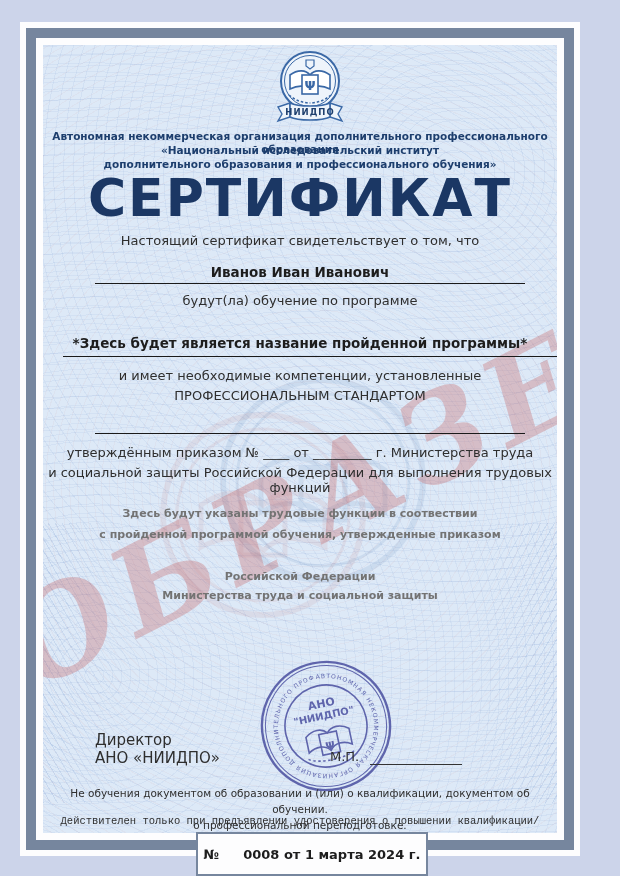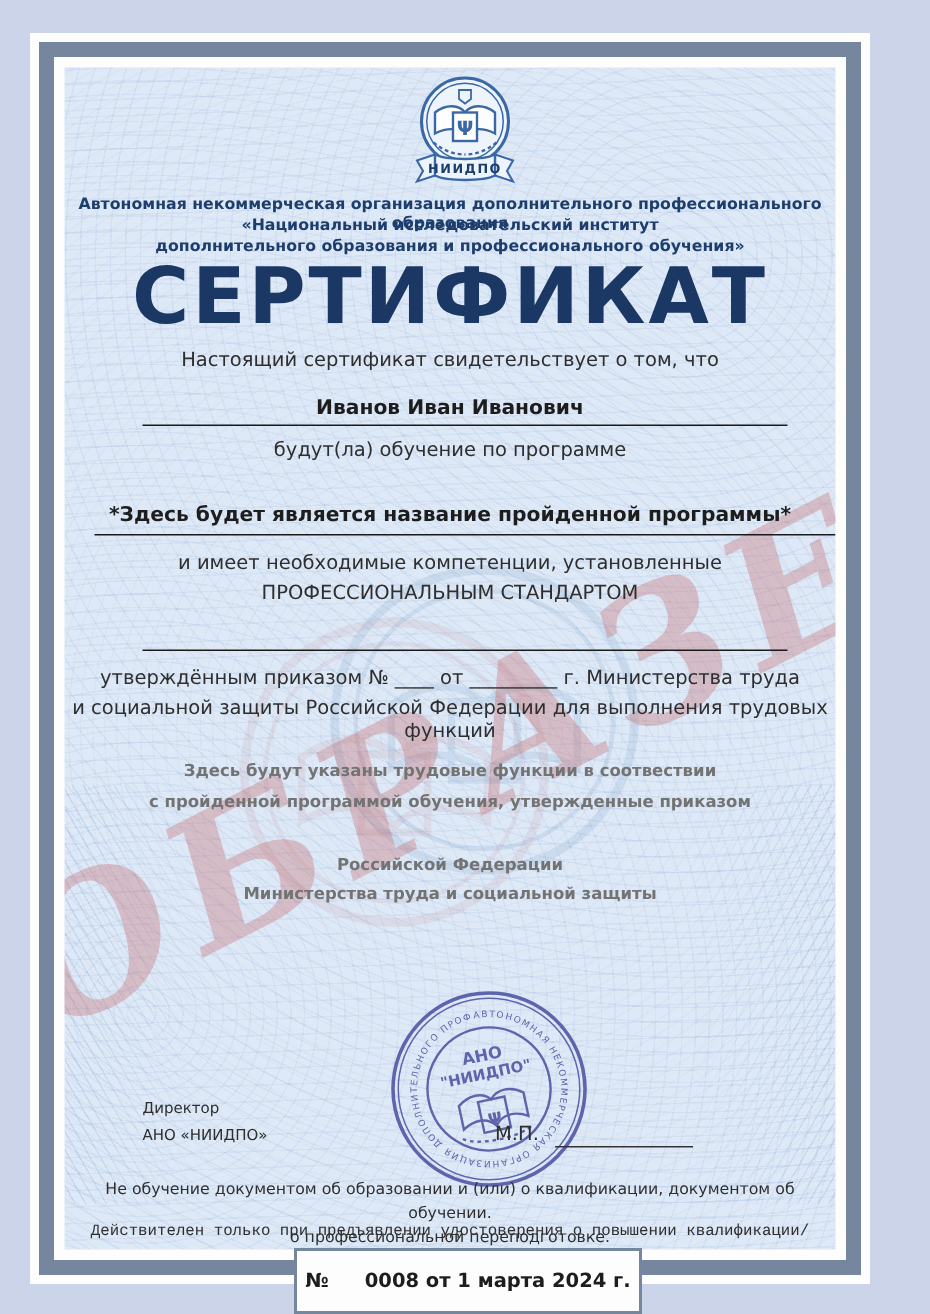--- a/index.html
+++ b/index.html
@@ -29,21 +29,21 @@
     font-size:120px;letter-spacing:10px;color:rgba(197,90,90,0.30);white-space:nowrap;z-index:2;
   }
   .content{position:absolute;inset:0;z-index:3;}
   .abs{position:absolute;left:0;right:0;text-align:center;}
   .org-text{font-size:10.5px;font-weight:bold;color:#1d3e6d;line-height:13px;}
   .title{font-size:52px;font-weight:bold;color:#1b3764;letter-spacing:2px;line-height:56px;}
   .body-text{font-size:13px;color:#2e2e2e;}
   .bold-line{font-size:13.5px;font-weight:bold;color:#1d1d1d;}
   .rule{position:absolute;border-top:1.5px solid #1a1a1a;height:0;}
   .fn-block{font-size:11px;font-weight:bold;color:#737373;line-height:21px;}
-  .director{position:absolute;left:52px;top:686px;font-size:10px;color:#2e2e2e;line-height:18px;text-align:left;}
+  .director{position:absolute;left:52px;top:686px;font-size:15px;color:#2e2e2e;line-height:18px;text-align:left;}
   .mp{position:absolute;left:287px;top:704px;font-size:13px;color:#2e2e2e;}
   .sig-line{position:absolute;left:327px;top:719px;width:92px;border-top:1.5px solid #333;}
   .footer-text{font-size:10.5px;color:#2e2e2e;line-height:15.5px;}
   .num-box{
     position:absolute;left:196px;top:832px;width:228px;height:40px;z-index:5;
     background:#fdfdfe;border:2px solid #76869e;display:flex;align-items:center;justify-content:center;gap:24px;
     font-size:13px;font-weight:bold;color:#1d1d1d;
   }
   .stamp{position:absolute;left:216px;top:614px;opacity:0.85;}
 </style>
@@ -142,21 +142,21 @@
           </g>
         </svg>
 
         <div class="director">
           <div>Директор</div>
           <div>АНО «НИИДПО»</div>
         </div>
         <div class="mp">М.П.</div>
         <div class="sig-line"></div>
 
-        <div class="abs footer-text" style="top:741px;">Не обучение документом об образовании и (или) о квалификации, документом об обучении.</div>
+        <div class="abs footer-text" style="top:741px;">Не обучения документом об образовании и (или) о квалификации, документом об обучении.</div>
         <div class="abs footer-text" style="top:769px;font-family:Liberation Mono, monospace;">Действителен только при предъявлении удостоверения о повышении квалификации/диплома</div>
         <div class="abs footer-text" style="top:773px;">о профессиональной переподготовке.</div>
       </div>
     </div>
   </div>
 
   <div class="num-box">
     <span>№</span>
     <span>0008 от 1 марта 2024 г.</span>
   </div>

